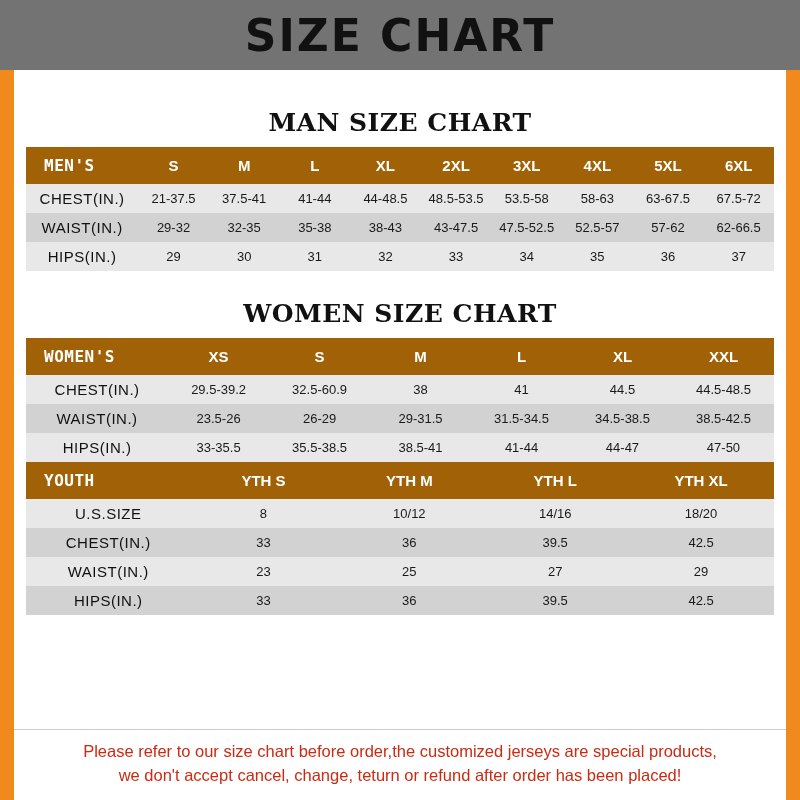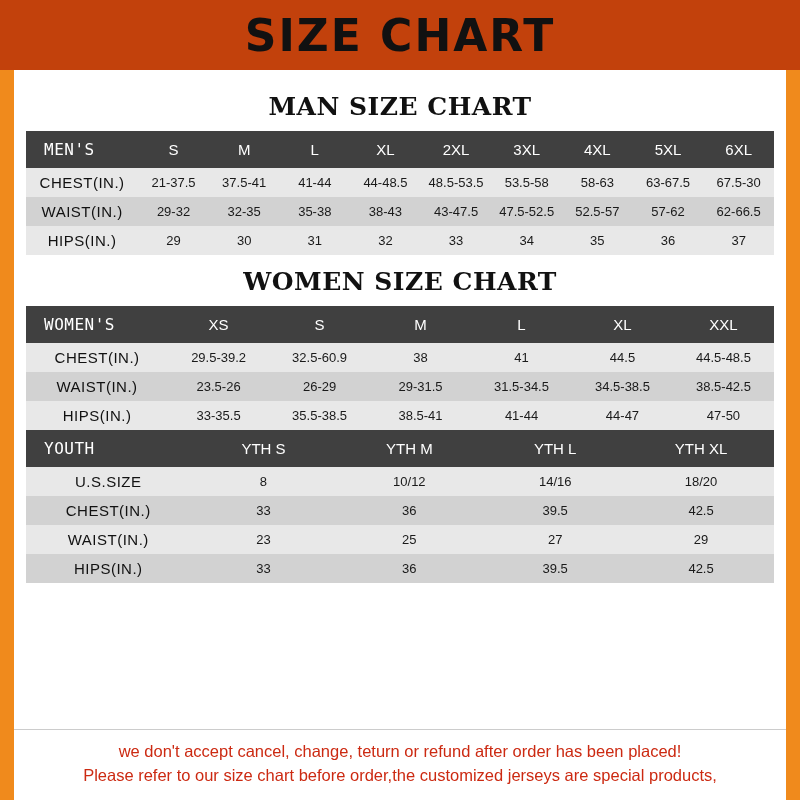--- a/index.html
+++ b/index.html
@@ -18,21 +18,21 @@
     width: 800px;
     height: 800px;
     box-sizing: border-box;
     border-left: 14px solid #f08a1c;
     border-right: 14px solid #f08a1c;
     background: #ffffff;
     display: flex;
     flex-direction: column;
   }
   .banner {
-    background: #c2410c;
+    background: #737373;
     height: 70px;
     display: flex;
     align-items: center;
     justify-content: center;
     margin: 0 -14px;
   }
   .banner-title {
     font-family: "DejaVu Sans", sans-serif;
     font-weight: bold;
     font-size: 44px;
@@ -42,40 +42,40 @@
   .content {
     flex: 1;
     padding: 10px 12px 0 12px;
   }
   .section-title {
     text-align: center;
     font-family: "DejaVu Serif", serif;
     font-weight: bold;
     font-size: 25px;
     color: #111111;
-    margin: 12px 0 10px 0;
+    margin: 28px 0 10px 0;
     letter-spacing: 0.5px;
   }
   table.size-table {
     width: 100%;
     border-collapse: collapse;
     table-layout: fixed;
   }
   table.size-table th,
   table.size-table td {
     text-align: center;
     font-size: 13px;
     color: #1a1a1a;
     padding: 6px 2px;
     font-family: "Liberation Sans", sans-serif;
   }
   table.size-table thead th {
-    background: #404040;
+    background: #a16207;
     color: #ffffff;
-    font-weight: normal;
+    font-weight: bold;
     font-size: 15px;
     padding: 9px 4px;
   }
   table.size-table thead th.rowlabel {
     text-align: left;
     padding-left: 18px;
     font-family: "DejaVu Sans Mono", monospace;
     font-size: 16px;
     letter-spacing: 0.5px;
   }
@@ -150,21 +150,21 @@
         <tr class="odd">
           <td class="rowlabel">CHEST(IN.)</td>
           <td>21-37.5</td>
           <td>37.5-41</td>
           <td>41-44</td>
           <td>44-48.5</td>
           <td>48.5-53.5</td>
           <td>53.5-58</td>
           <td>58-63</td>
           <td>63-67.5</td>
-          <td>67.5-30</td>
+          <td>67.5-72</td>
         </tr>
         <tr class="even">
           <td class="rowlabel">WAIST(IN.)</td>
           <td>29-32</td>
           <td>32-35</td>
           <td>35-38</td>
           <td>38-43</td>
           <td>43-47.5</td>
           <td>47.5-52.5</td>
           <td>52.5-57</td>
@@ -284,17 +284,17 @@
           <td>36</td>
           <td>39.5</td>
           <td>42.5</td>
         </tr>
       </tbody>
     </table>
 
   </div>
 
   <div class="footer-note">
+    <div>Please refer to our size chart before order,the customized jerseys are special products,</div>
     <div>we don't accept cancel, change, teturn or refund after order has been placed!</div>
-    <div>Please refer to our size chart before order,the customized jerseys are special products,</div>
   </div>
 
 </div>
 
 </body></html>

